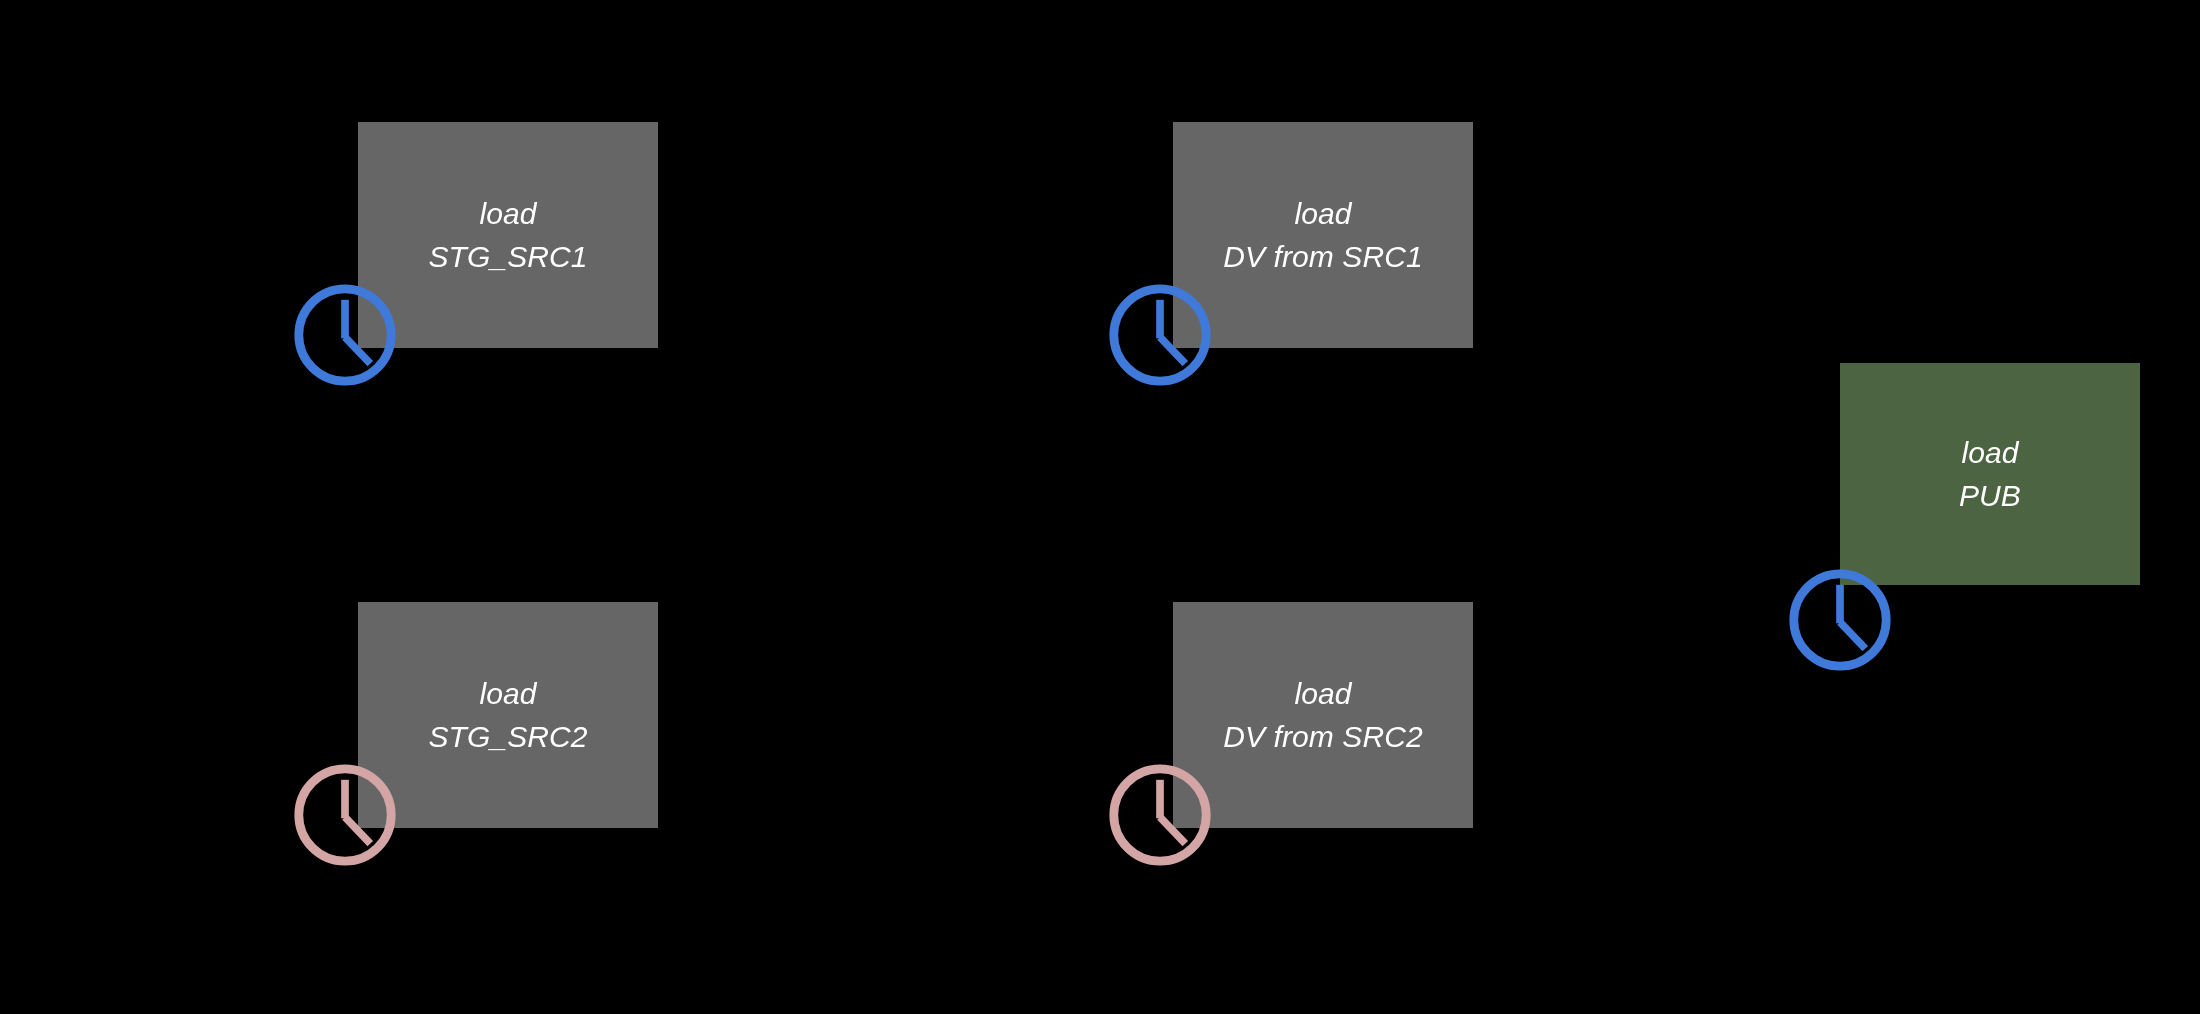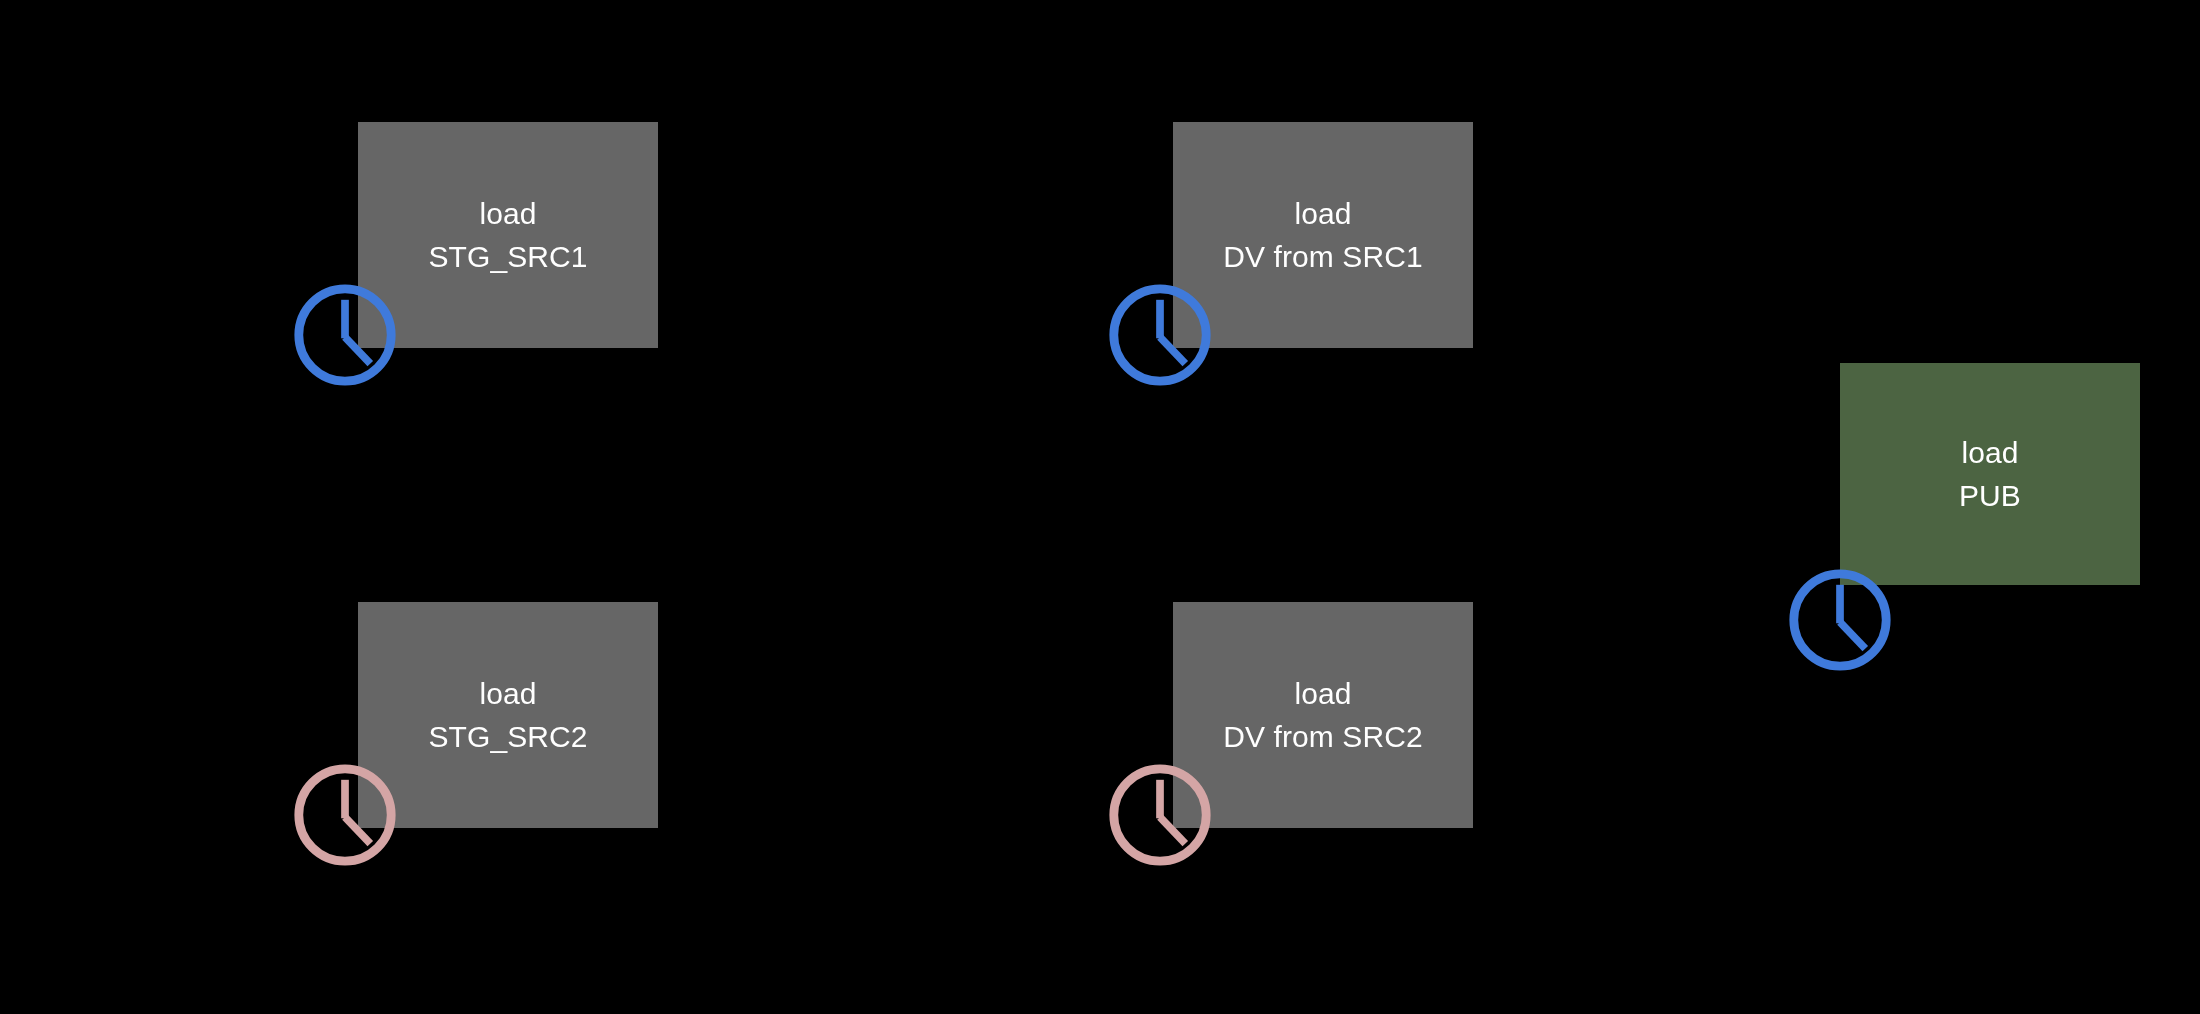--- a/index.html
+++ b/index.html
@@ -21,20 +21,21 @@
     display: flex;
     align-items: center;
     justify-content: center;
     text-align: center;
     color: #ffffff;
     font-size: 30px;
     line-height: 43px;
     letter-spacing: 0.1px;
     white-space: pre-line;
     user-select: none;
+    font-style: italic;
   }
   .node-label {
     display: block;
     white-space: pre-line;
   }
   .clock {
     position: absolute;
     width: 110px;
     height: 110px;
     pointer-events: none;

